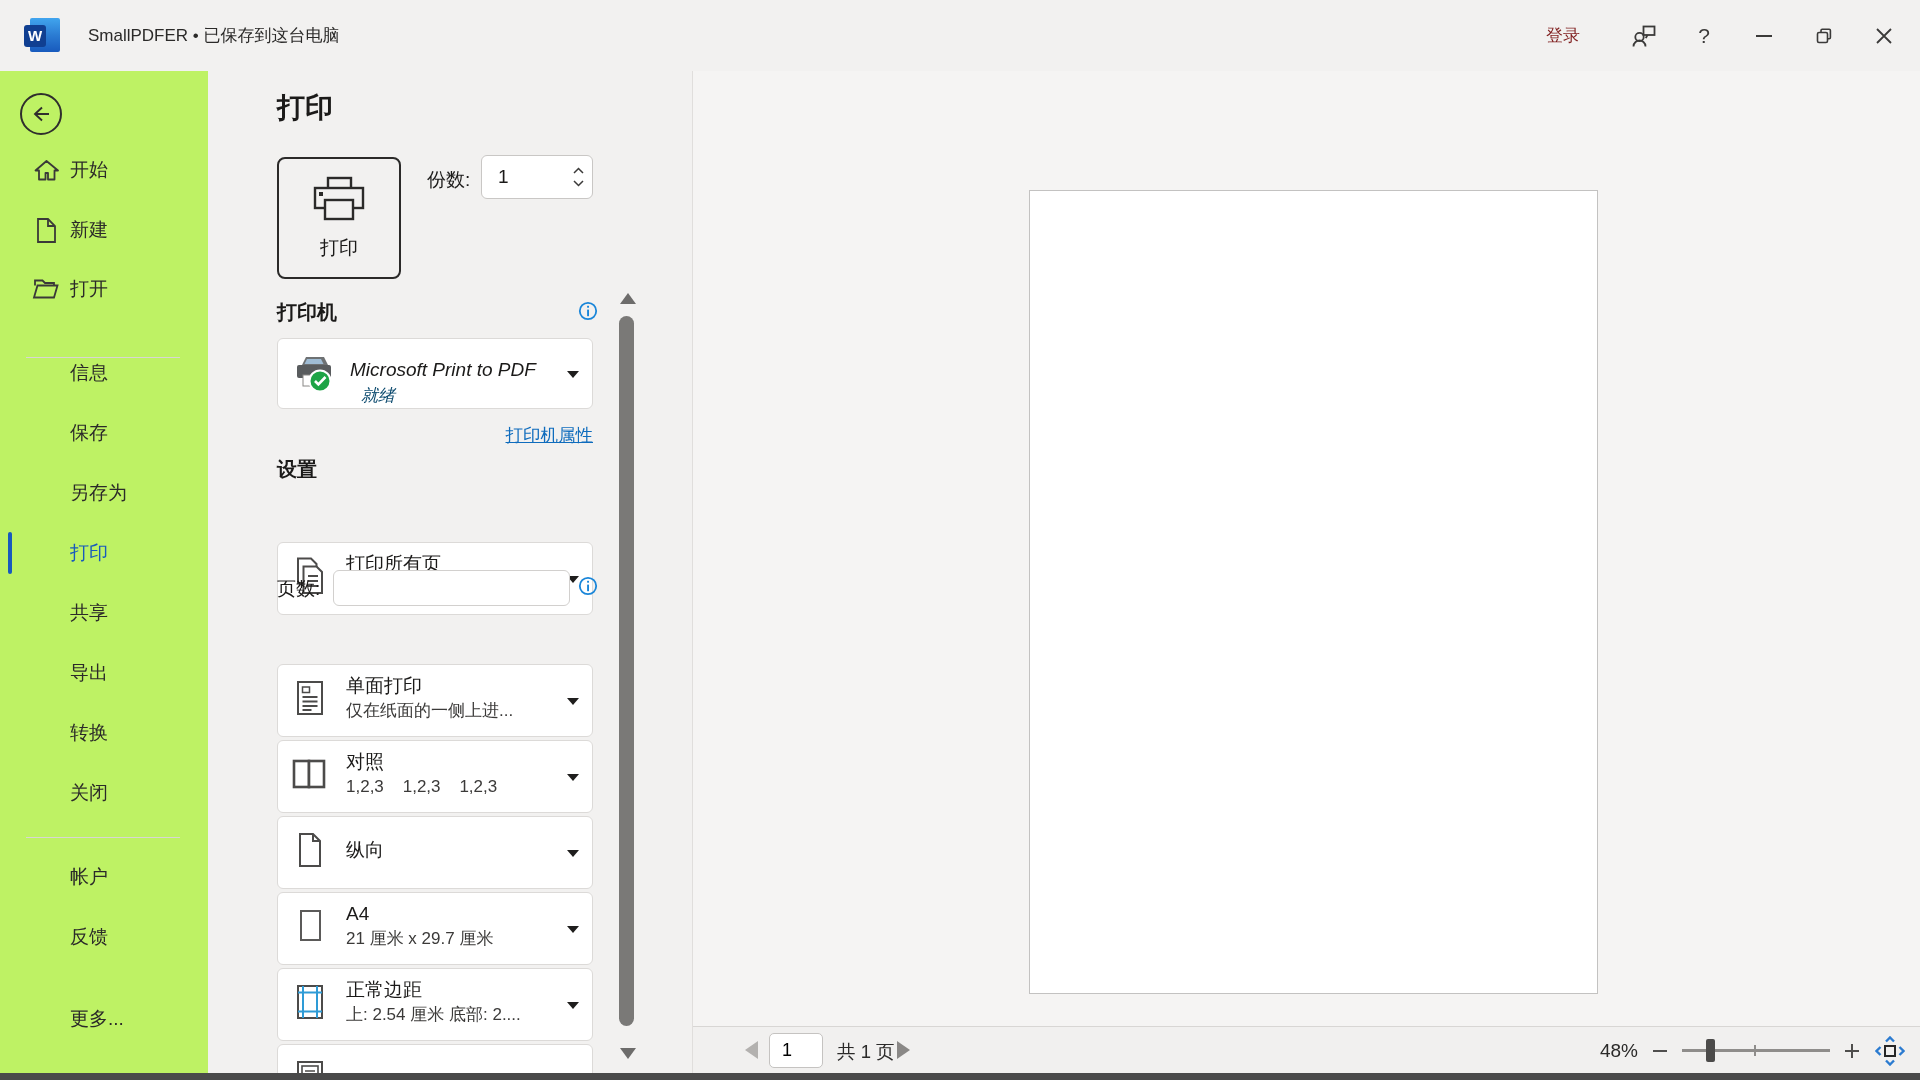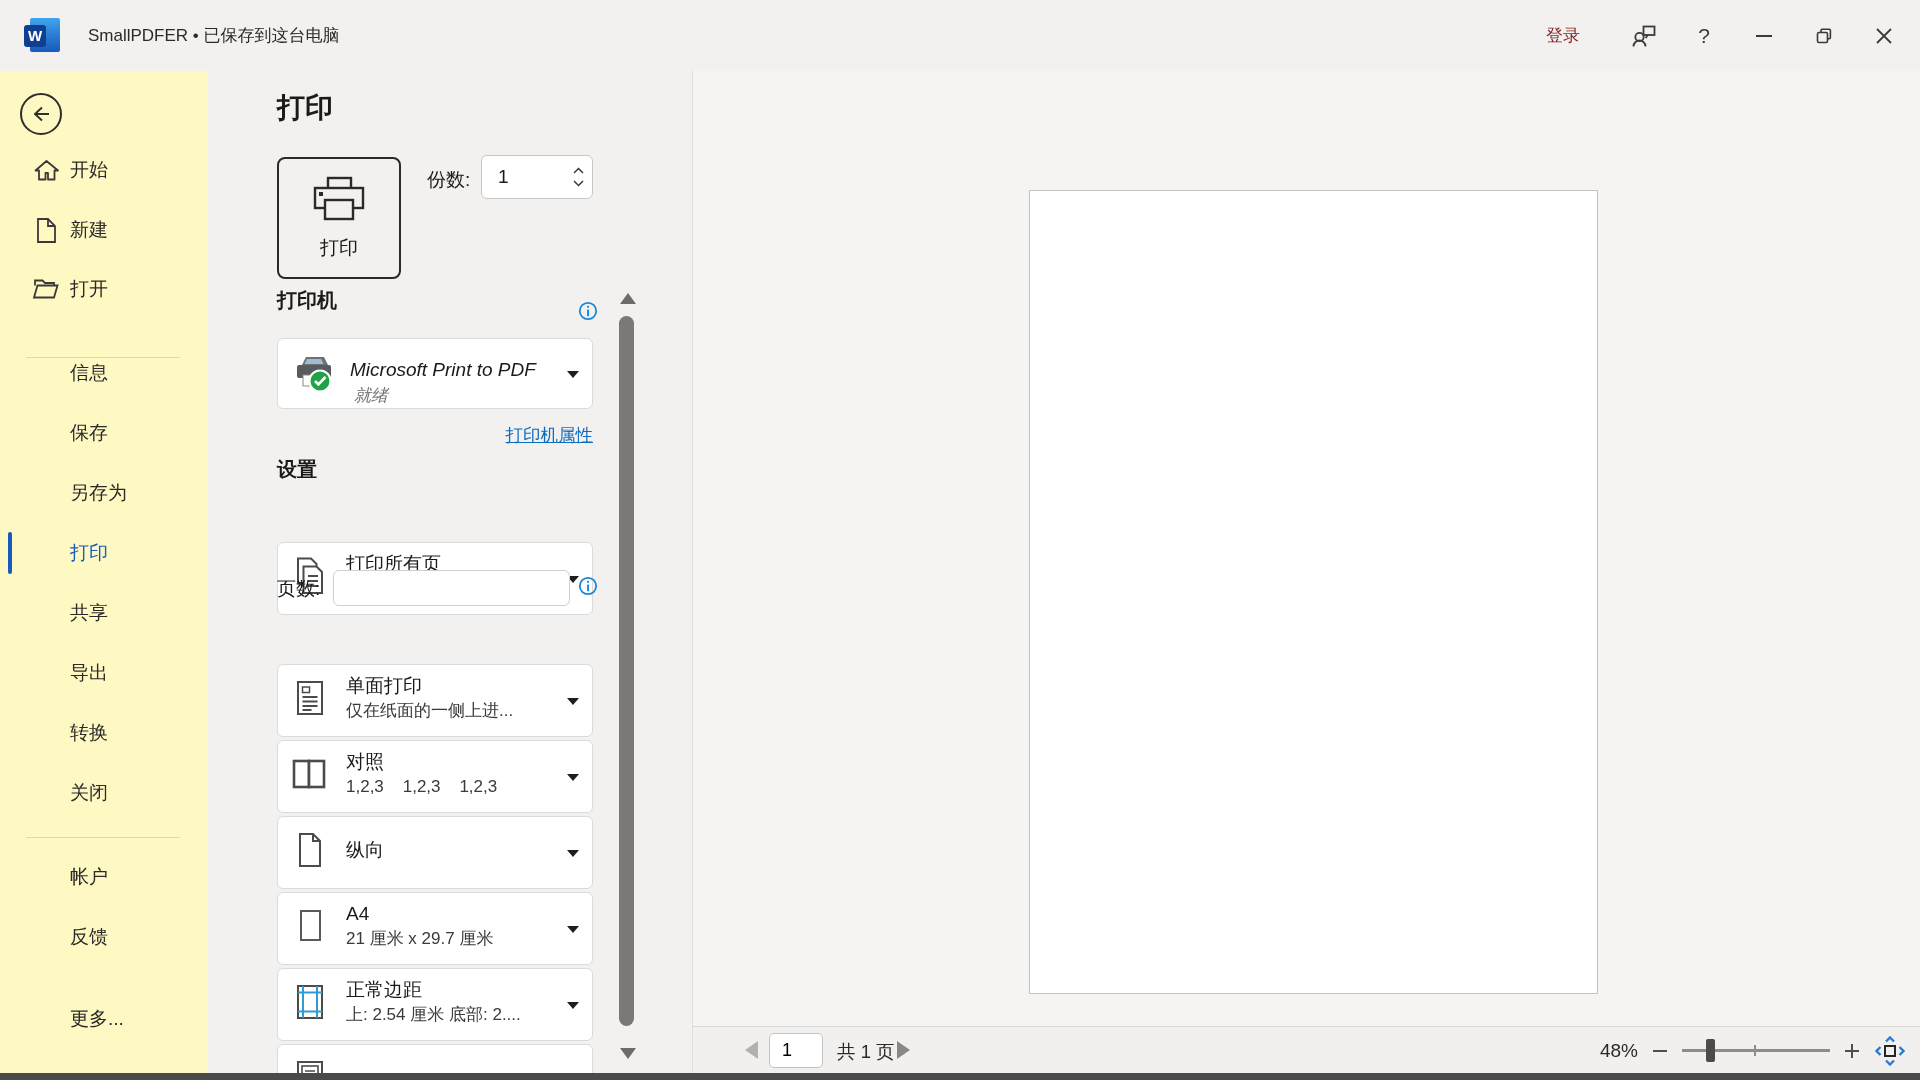--- a/index.html
+++ b/index.html
@@ -13,21 +13,21 @@
   .wl-back { position:absolute; left:6px; top:0; width:30px; height:34px; background:linear-gradient(180deg,#41a5ee 0%,#2b7cd3 50%,#185abd 100%); border-radius:2px; }
   .wl-front { position:absolute; left:0; top:7px; width:22px; height:22px; background:#103f91; border-radius:3px; display:flex; align-items:center; justify-content:center; color:#fff; font-weight:700; font-size:15px; }
   .tb-title { margin-left:28px; font-size:17px; color:#2b2a29; }
   .tb-right { margin-left:auto; display:flex; align-items:center; height:71px; }
   .tb-signin { font-size:17px; color:#7f1d1d; padding:0 8px; margin-right:26px; cursor:pointer; }
   .tb-btn { width:60px; height:71px; display:flex; align-items:center; justify-content:center; cursor:pointer; color:#3b3a39; }
   .tb-btn.close { margin-right:6px; }
   .minus-glyph { width:16px; height:2px; background:#3b3a39; }
 
   
-  .sidebar { position:absolute; left:0; top:71px; width:208px; bottom:7px; background:#fef9c3; }
+  .sidebar { position:absolute; left:0; top:71px; width:208px; bottom:7px; background:#bef264; }
   .back-btn { position:absolute; left:20px; top:22px; width:42px; height:42px; border:2px solid #2f2e2d; border-radius:50%; display:flex; align-items:center; justify-content:center; cursor:pointer; }
   .snav { position:absolute; left:0; width:208px; height:60px; display:flex; align-items:center; cursor:pointer; }
   .snav .sic { position:absolute; left:32px; width:28px; height:28px; display:flex; align-items:center; justify-content:center; }
   .snav .slb { position:absolute; left:70px; font-size:19px; color:#2b2a29; }
   .snav.active .slb { color:#185abd; }
   .active-bar { position:absolute; left:8px; top:9px; width:4px; height:42px; background:#185abd; border-radius:2px; }
   .sdiv { position:absolute; left:26px; width:154px; height:1px; background:#d8d6d4; }
 
   
   .panel { position:absolute; left:208px; top:71px; width:484px; bottom:7px; background:#f2f1f0; }
@@ -38,21 +38,21 @@
   .spinbox { position:absolute; left:273px; top:84px; width:112px; height:44px; background:#fff; border:1px solid #c9c7c5; border-radius:6px; display:flex; align-items:center; }
   .spinbox input { border:none; outline:none; width:70px; padding-left:16px; font-size:19px; font-family:inherit; color:#1b1a19; background:transparent; }
   .spin-arrows { margin-left:auto; margin-right:8px; display:flex; flex-direction:column; gap:6px; }
   .sec-h { position:absolute; left:69px; font-size:20px; font-weight:700; color:#1b1a19; }
   .info-ic { position:absolute; width:20px; height:20px; cursor:pointer; }
   .card { position:absolute; left:69px; width:316px; background:#fff; border:1px solid #dcdad8; border-radius:6px; cursor:pointer; }
   .printer-card { top:267px; height:71px; display:flex; align-items:center; }
   .printer-ic { position:absolute; left:14px; top:14px; width:44px; height:42px; }
   .pc-text { position:absolute; left:72px; top:18px;font-style:italic; }
   .pc-name { font-size:19px; color:#1b1a19; line-height:26px; }
-  .pc-status { font-size:17px; color:#737373; line-height:25px; margin-left:4px; }
+  .pc-status { font-size:17px; color:#0c4a6e; line-height:25px; margin-left:11px; }
   .caret { position:absolute; right:13px; top:50%; margin-top:-3px; width:0; height:0; border-left:6px solid transparent; border-right:6px solid transparent; border-top:7px solid #1f1e1d; }
   .props-link { position:absolute; right:99px; top:352px; font-size:17.5px; color:#0f6cbd; text-decoration:underline; cursor:pointer; }
   .set-row { height:73px;margin-top:48px; }
   .set-row .ric { position:absolute; left:12px; top:12px; width:40px; height:41px; display:flex; align-items:center; justify-content:center; }
   .set-row .rtext { position:absolute; left:68px; top:0; height:65px; width:218px; display:flex; flex-direction:column; justify-content:center; overflow:hidden; }
   .set-row .t { font-size:19px; color:#1b1a19; line-height:26px; white-space:pre; }
   .set-row .s { font-size:17px; color:#3b3a39; line-height:24px; white-space:pre; }
   .set-row .s:empty { display:none; }
   .pages-row-label { position:absolute; left:69px; top:505px; font-size:19px; color:#1b1a19; }
   .pages-input { position:absolute; left:125px; top:499px; width:237px; height:36px; background:#fff; border:1px solid #d2d0ce; border-radius:6px; padding:0 10px; font-size:18px; font-family:inherit; outline:none; }
@@ -229,21 +229,21 @@
       <div class="spin-arrows">
         <svg width="11" height="7" viewBox="0 0 11 7">
             <path d="M1 6 L5.5 1.5 L10 6" fill="none" stroke="#3b3a39" stroke-width="1.5"></path>
           </svg>
         <svg width="11" height="7" viewBox="0 0 11 7">
             <path d="M1 1 L5.5 5.5 L10 1" fill="none" stroke="#3b3a39" stroke-width="1.5"></path>
           </svg>
       </div>
     </div>
 
-    <div class="sec-h" style="top:216px">打印机</div>
+    <div class="sec-h" style="top:228px">打印机</div>
     <svg class="info-ic" style="left:370px; top:230px;" viewBox="0 0 20 20">
       <circle cx="10" cy="10" r="8.2" fill="none" stroke="#1a86d9" stroke-width="1.8"></circle>
       <rect x="9.1" y="4.8" width="1.9" height="1.9" fill="#1a86d9"></rect>
       <rect x="9.1" y="8.6" width="1.9" height="6.6" fill="#1a86d9"></rect>
     </svg>
 
     <div class="card printer-card">
       <svg class="printer-ic" viewBox="0 0 44 42">
         <path d="M10 12 L14 4 h18 l4 8 z" fill="#6e7173"></path>
         <path d="M15 6 h14 l2.5 5 h-19 z" fill="#9fbcd4"></path>

